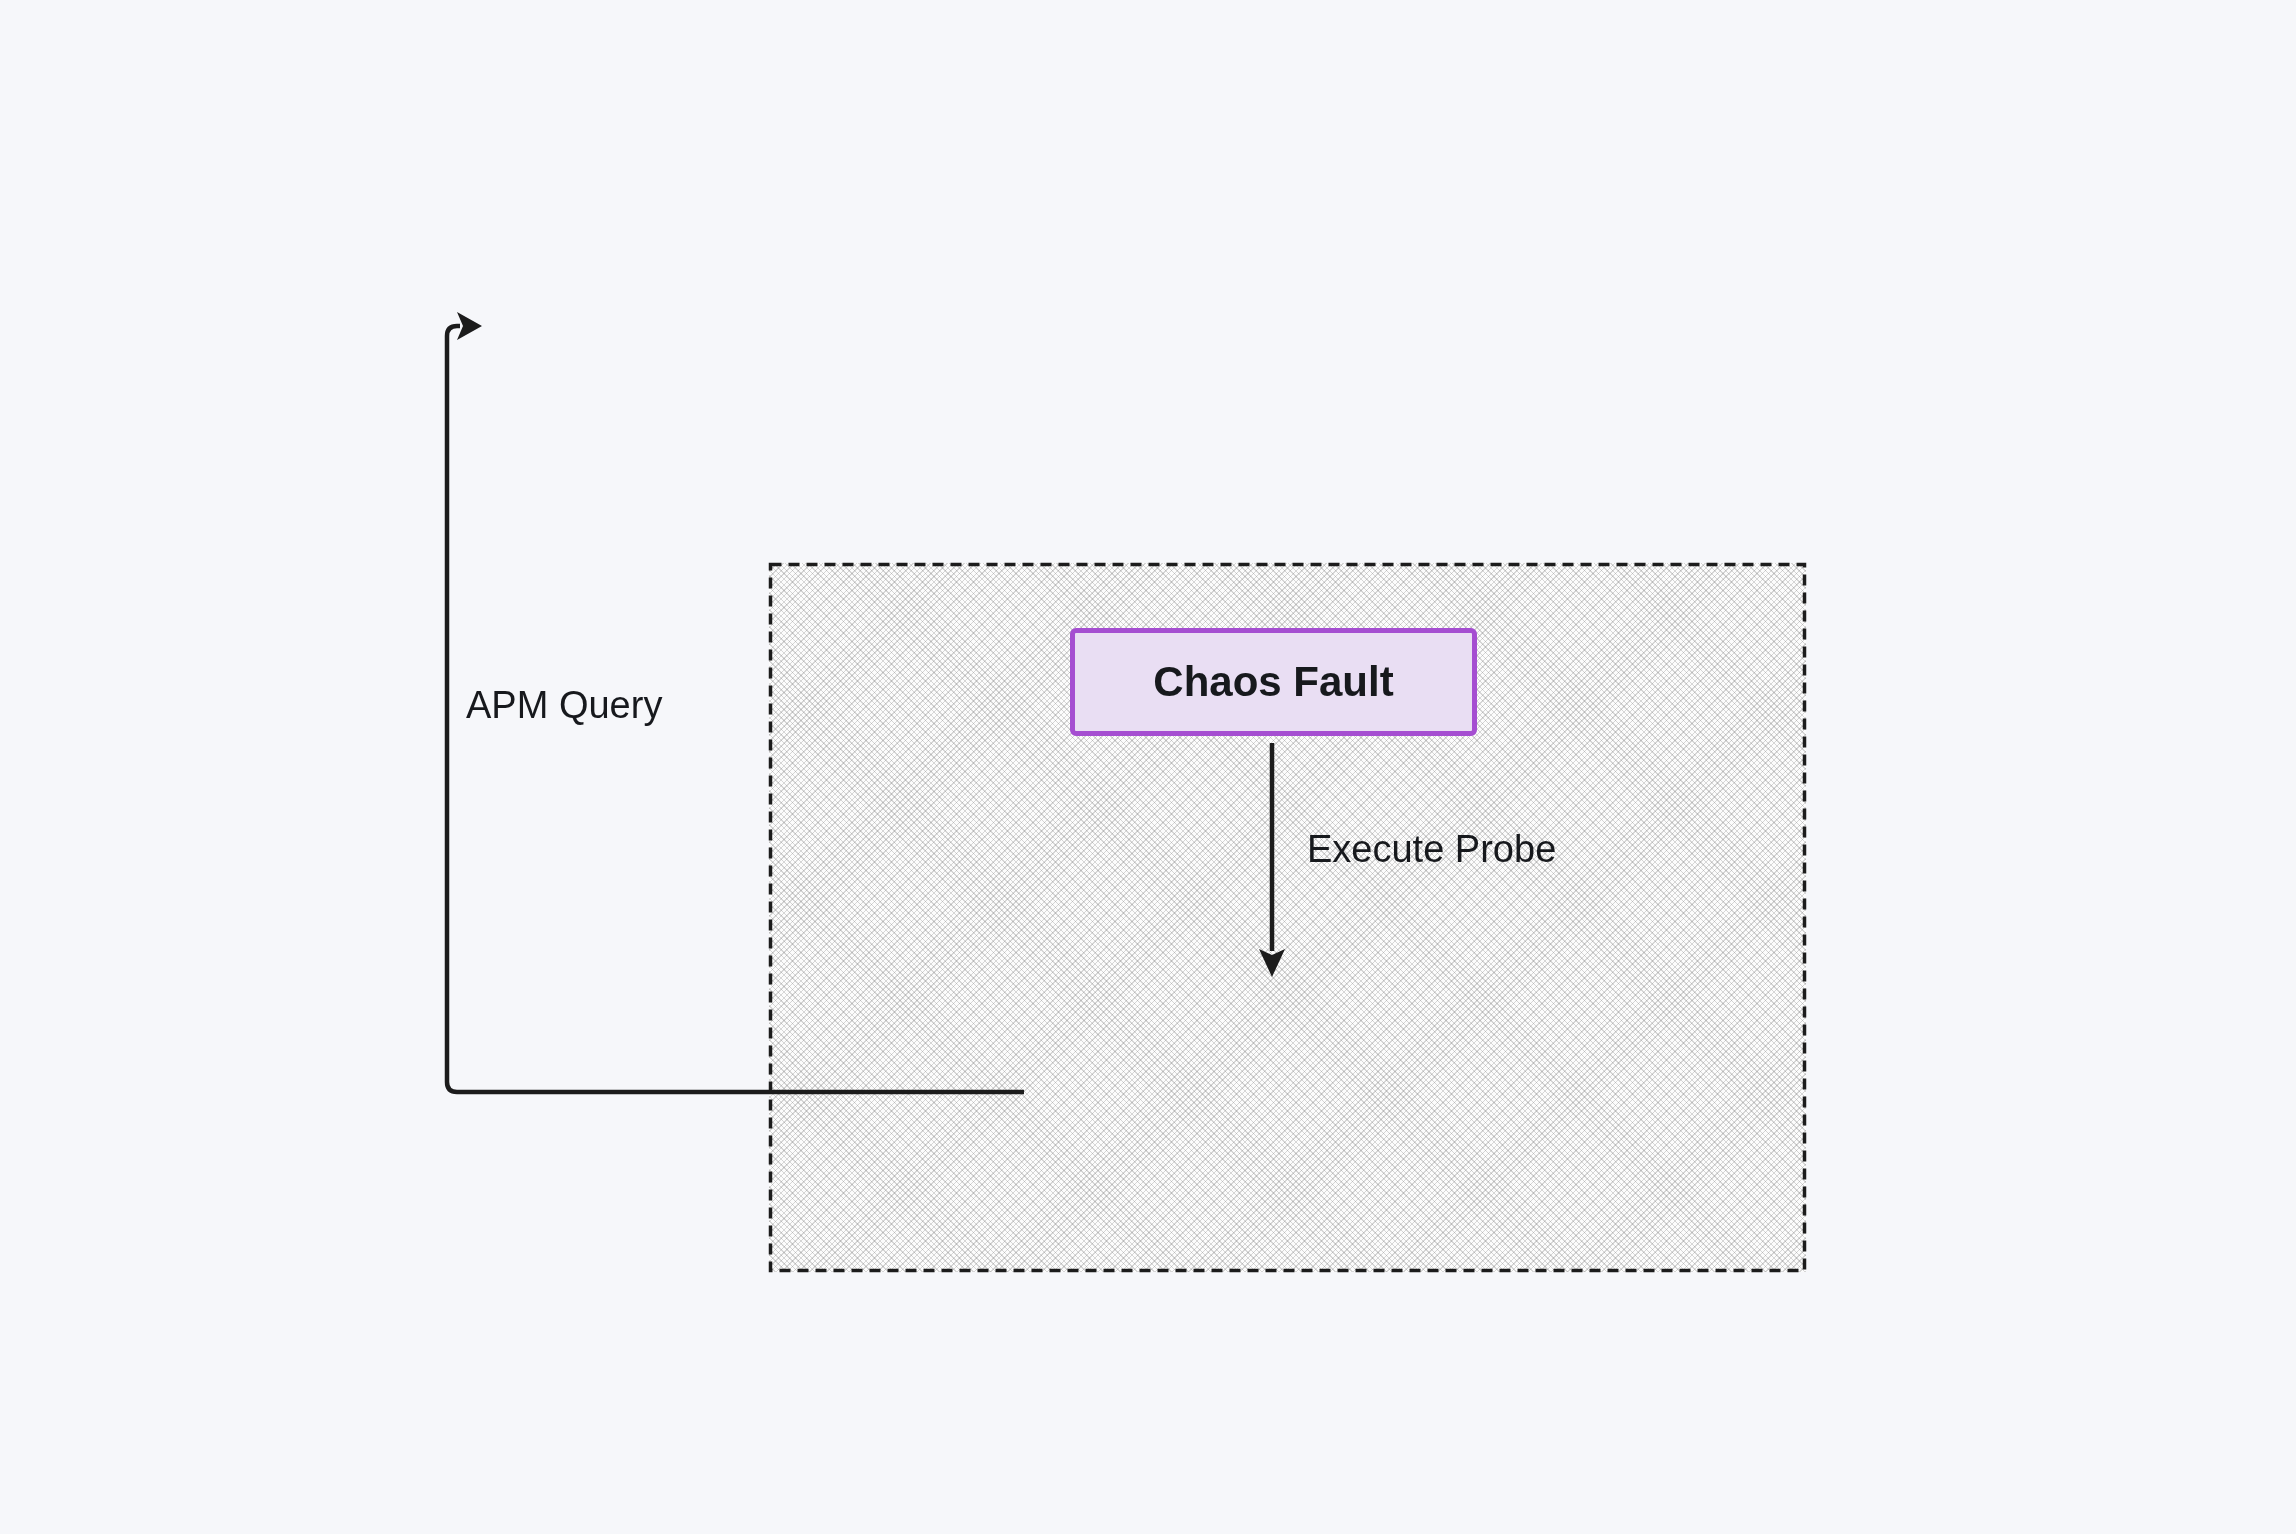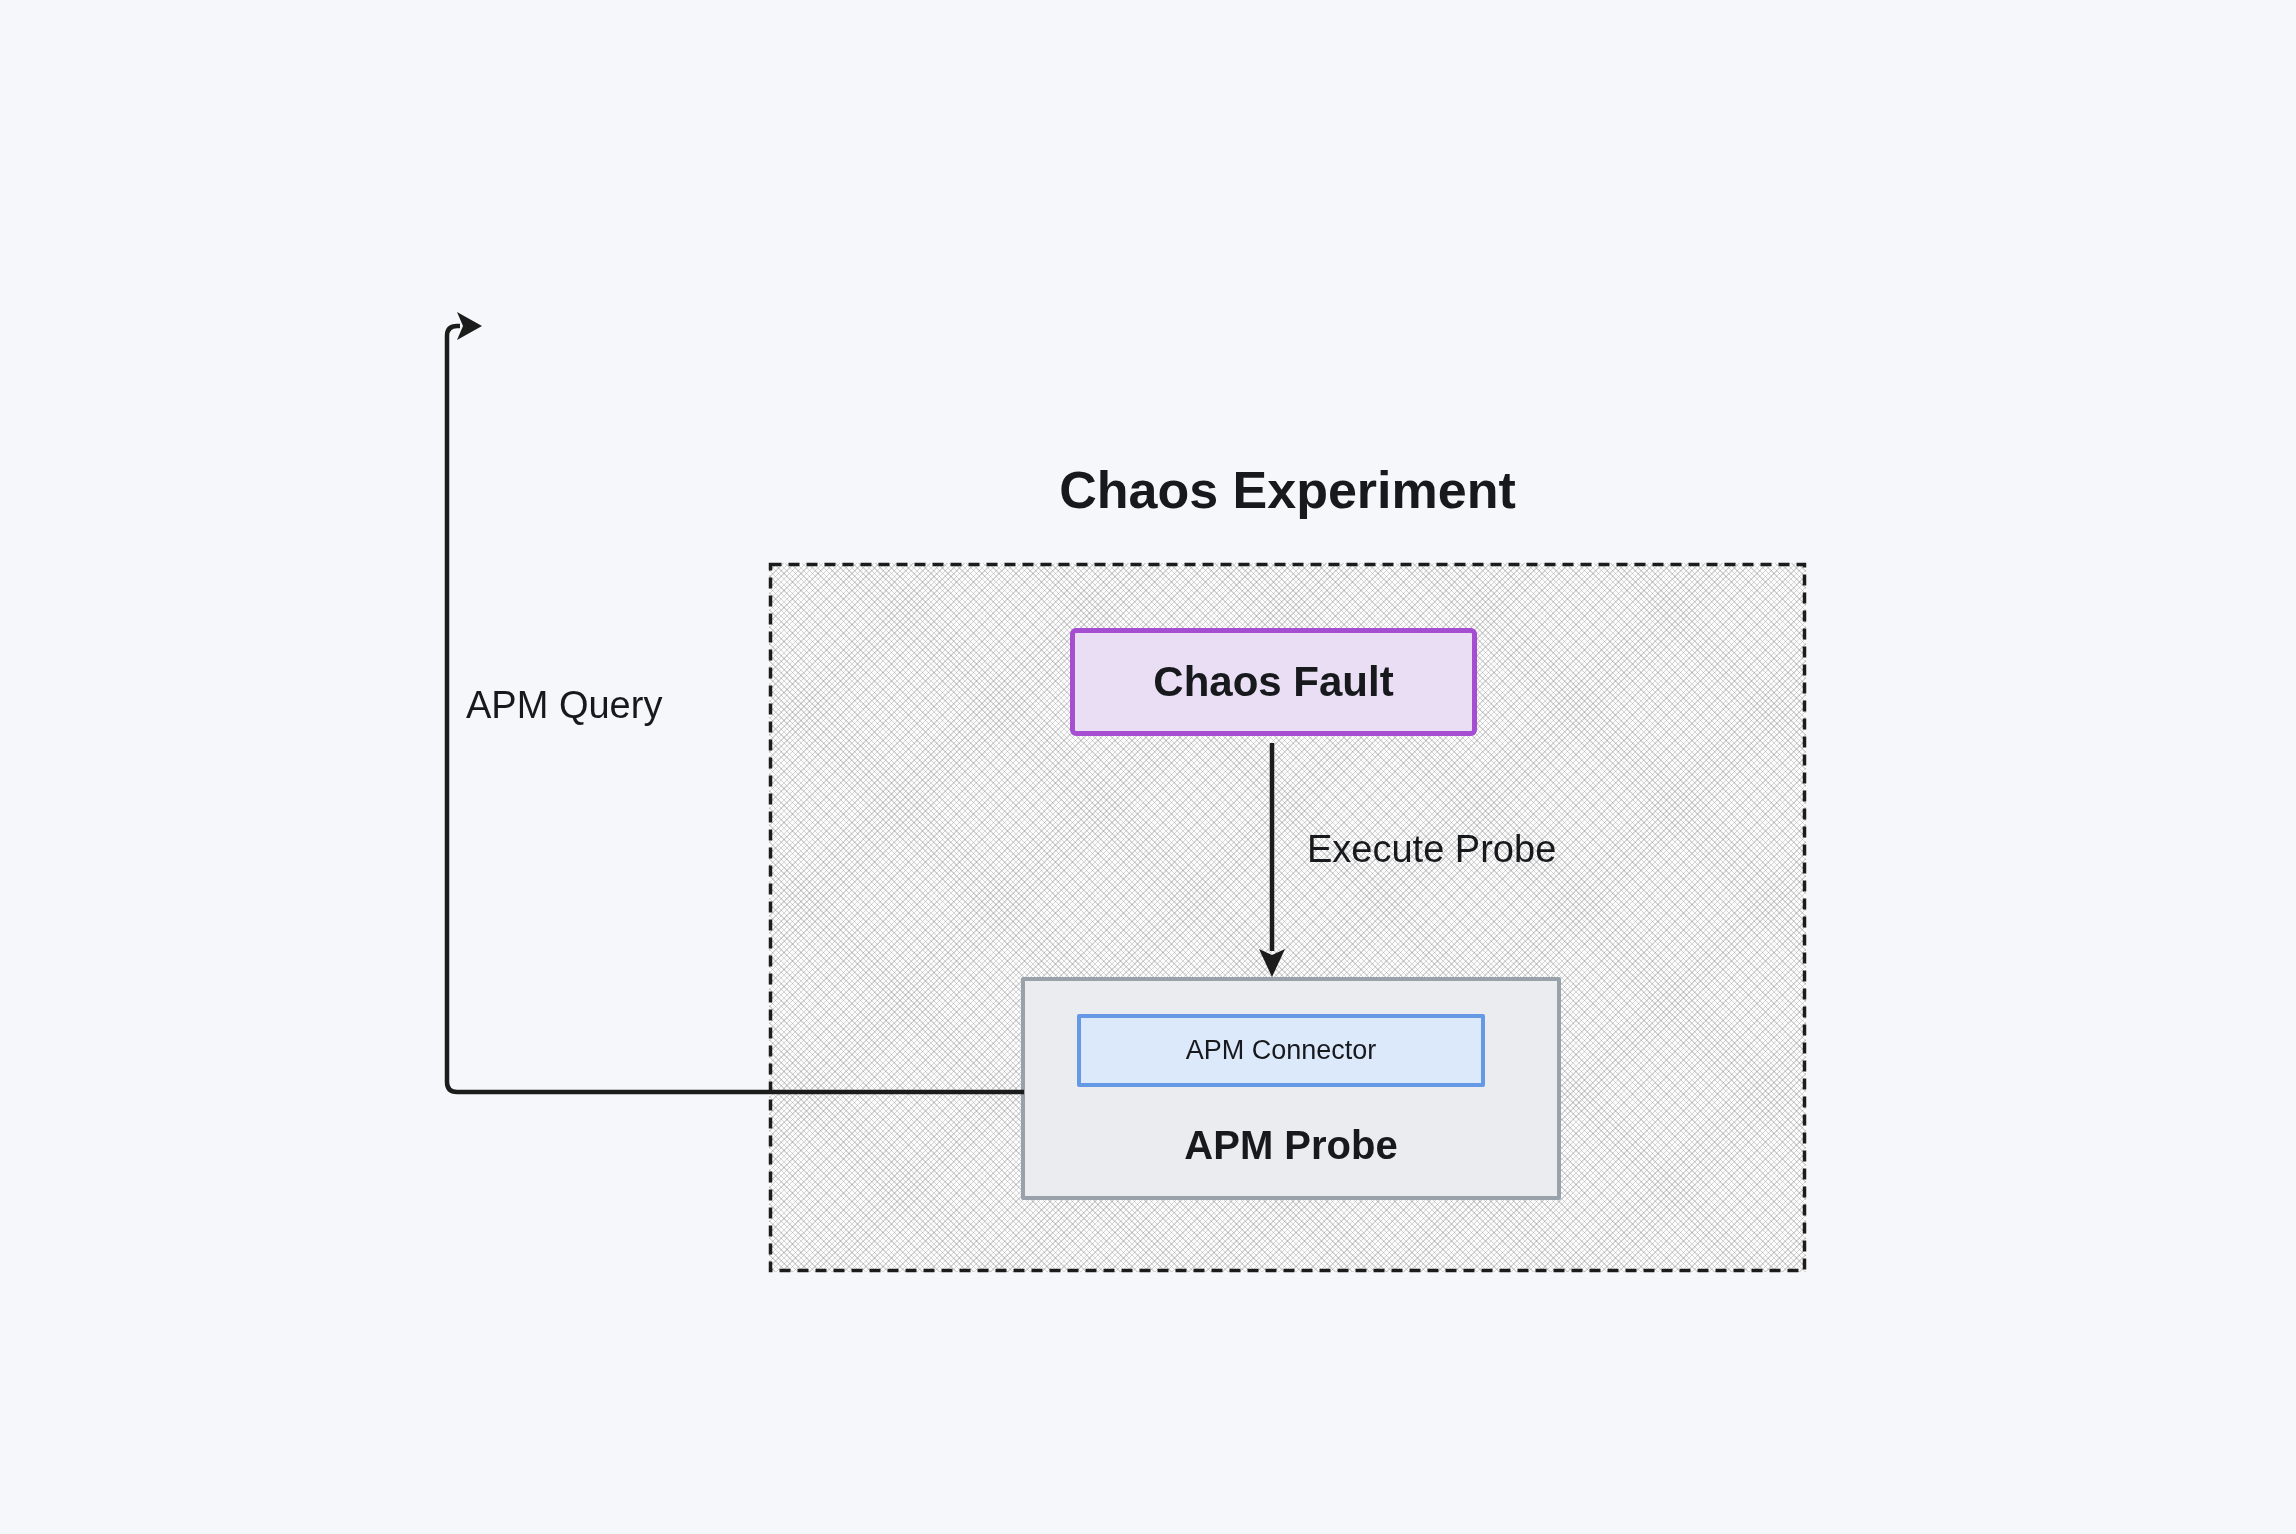--- a/index.html
+++ b/index.html
@@ -106,36 +106,29 @@
     stroke-width: 3.5;
     stroke-dasharray: 11 7;
   }
 </style>
 </head>
 <body>
 
 <div class="stage">
 
 
-  <div class="diagram-title">Chaos Experiment</div>
 
   <div class="chaos-container">
 
     <div class="node node-chaos-fault">
       <span>Chaos Fault</span>
     </div>
 
     <div class="edge-label edge-label-execute">Execute Probe</div>
 
-    <div class="node node-apm-probe">
-      <div class="node-apm-connector">
-        <span>APM Connector</span>
-      </div>
-      <div class="apm-probe-label">APM Probe</div>
-    </div>
 
   </div>
 
   <div class="edge-label edge-label-query">APM Query</div>
 
   <svg class="edge-layer" width="2296" height="1534" viewBox="0 0 2296 1534">
 
     <rect class="container-border" x="770.5" y="564.5" width="1034" height="706"></rect>
 
     <path class="edge-line" d="M 1272 743 L 1272 951"></path>

